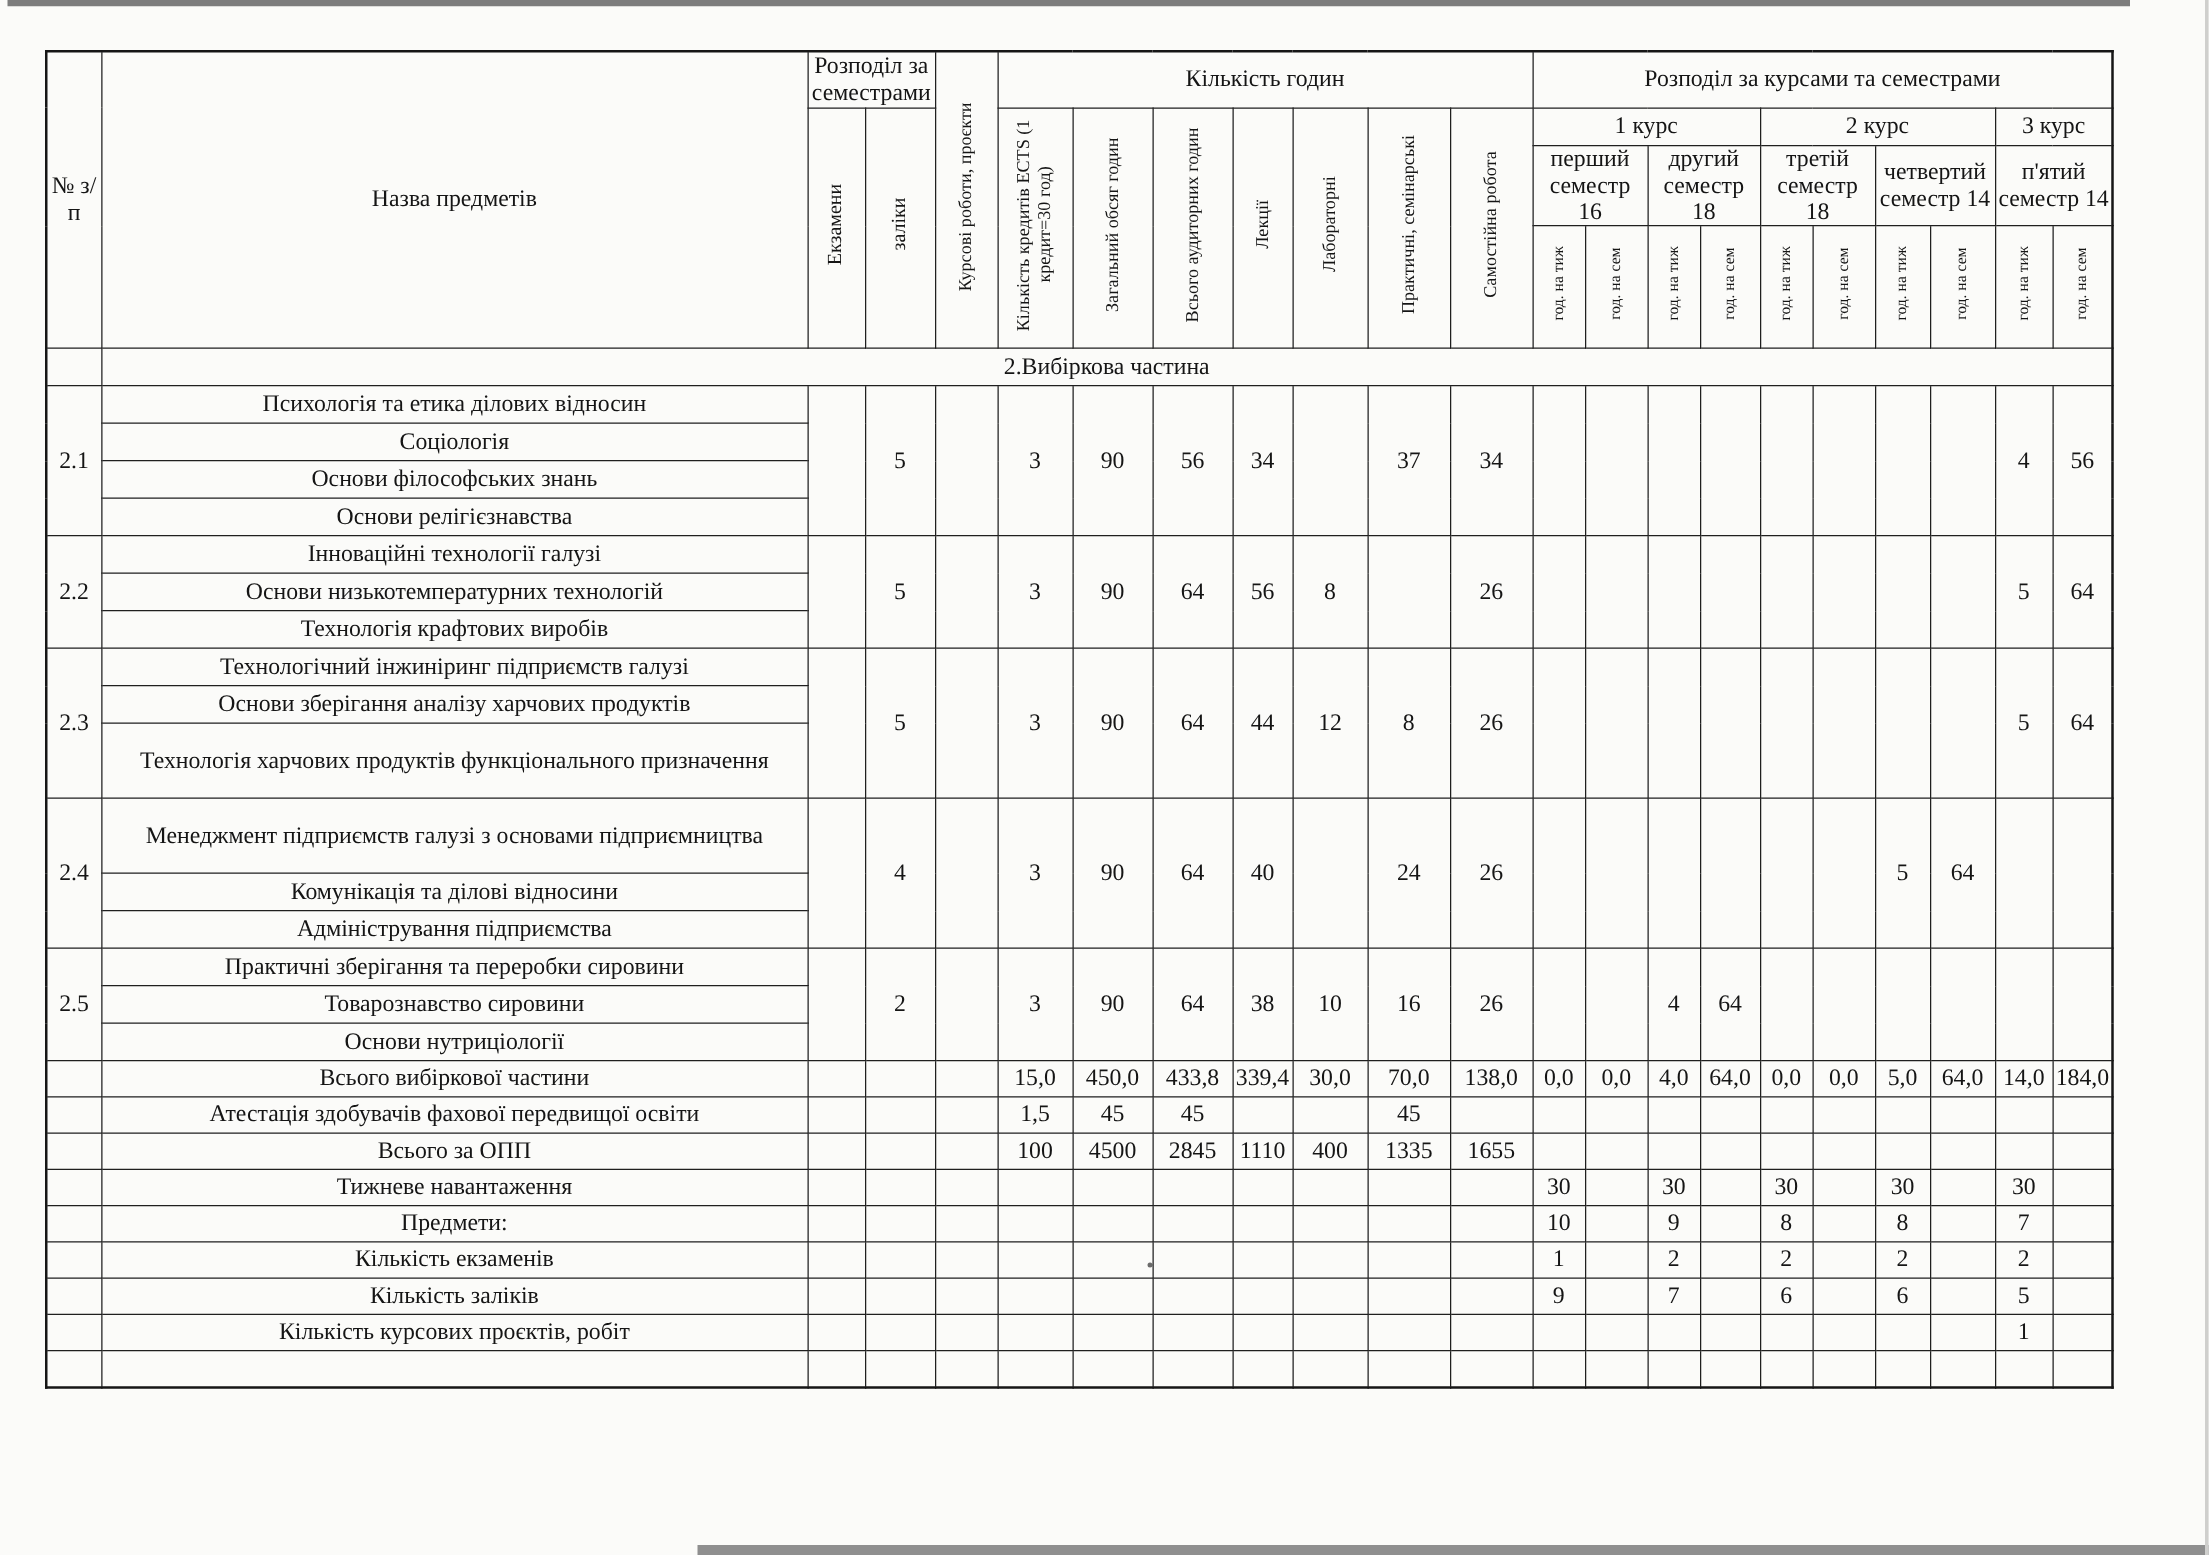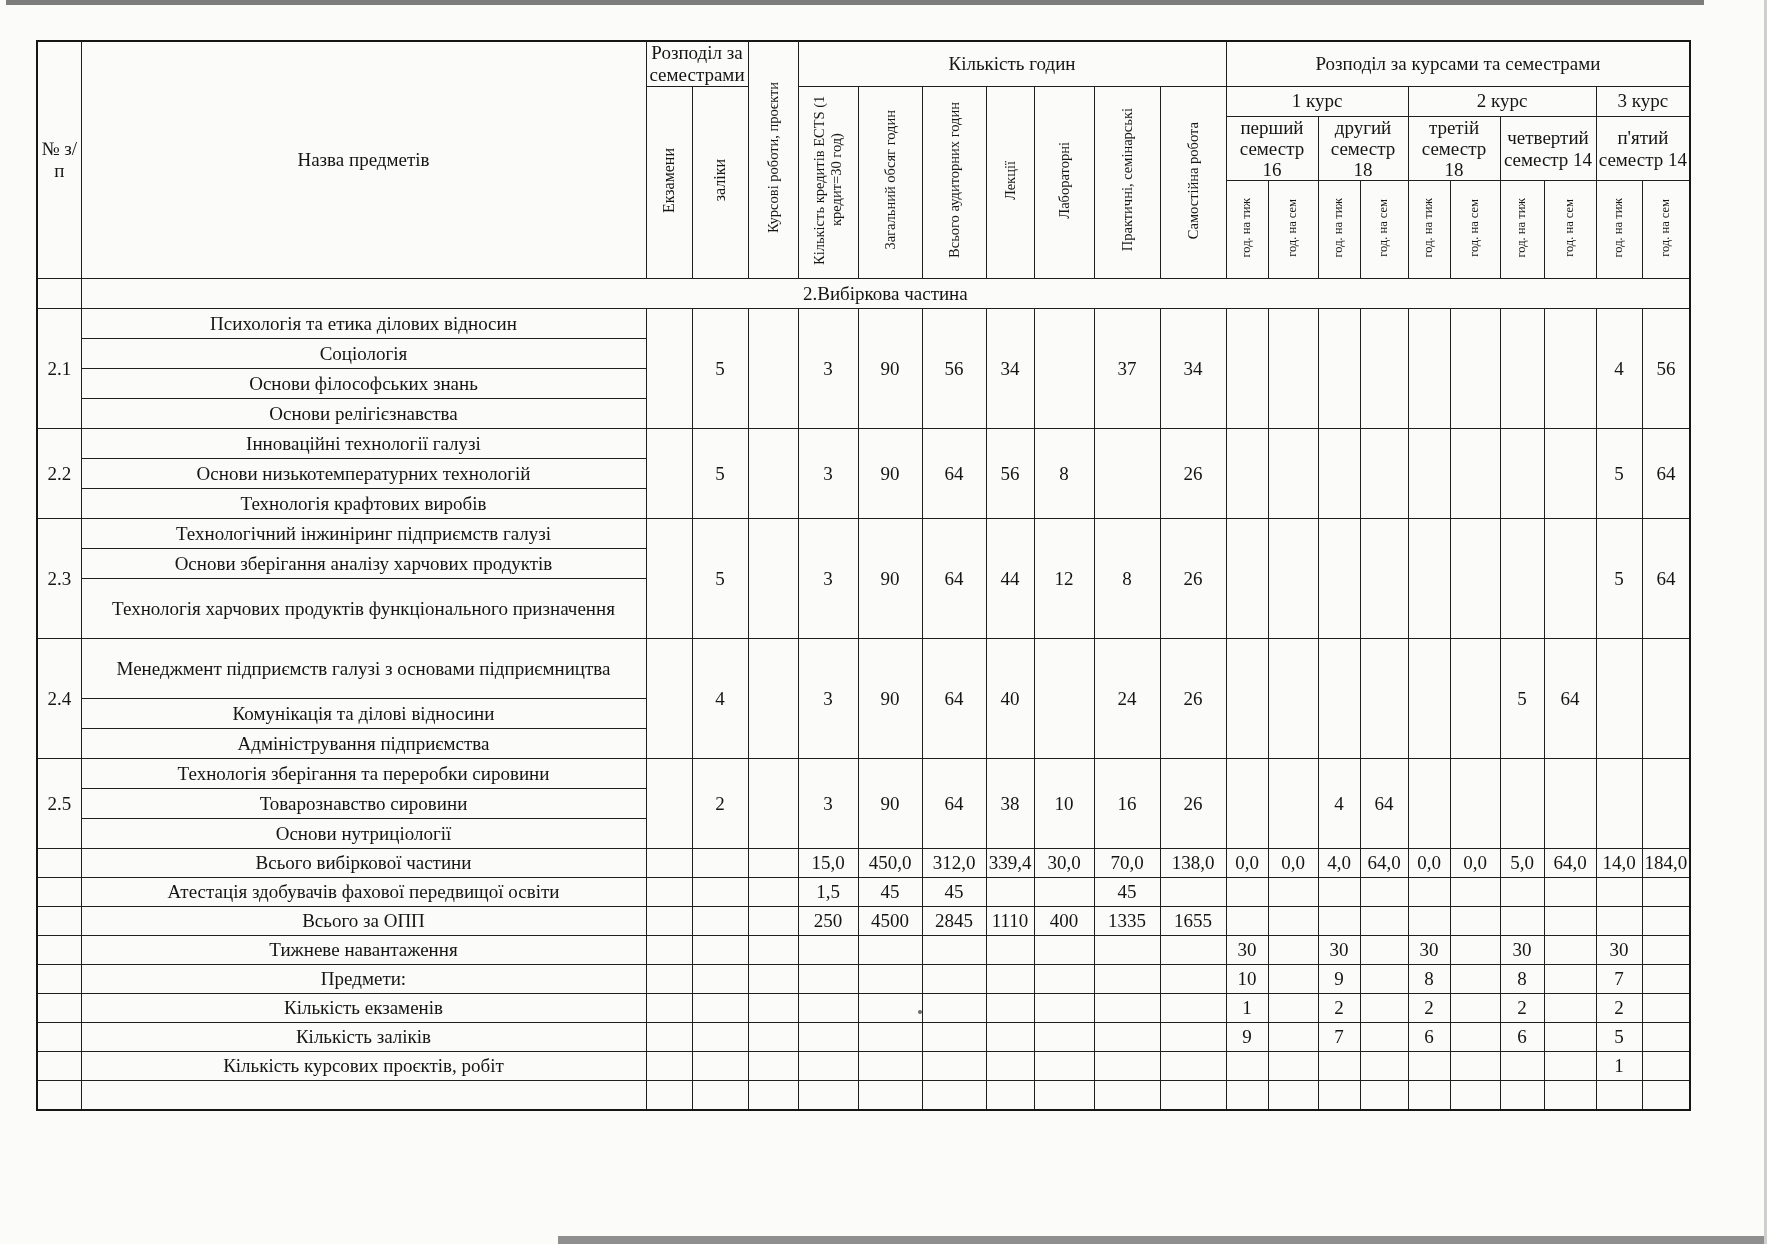--- a/index.html
+++ b/index.html
@@ -281,21 +281,21 @@
 </tr>
 <tr class="hA">
         <td class="subj">Комунікація та ділові відносини</td>
       </tr>
 <tr class="hA">
         <td class="subj">Адміністрування підприємства</td>
       </tr>
 
 <tr class="hA">
   <td rowspan="3">2.5</td>
-  <td class="subj">Технологія зберігання та переробки сировини</td>
+  <td class="subj">Практичні зберігання та переробки сировини</td>
   <td rowspan="3"></td>
   <td rowspan="3">2</td>
   <td rowspan="3"></td>
   <td rowspan="3">3</td>
   <td rowspan="3">90</td>
   <td rowspan="3">64</td>
   <td rowspan="3">38</td>
   <td rowspan="3">10</td>
   <td rowspan="3">16</td>
   <td rowspan="3">26</td>
@@ -318,21 +318,21 @@
       </tr>
 
 <tr class="hC">
   <td></td>
   <td class="lbl b">Всього вибіркової частини</td>
   <td></td>
         <td></td>
         <td></td>
   <td class="tb">15,0</td>
   <td class="tb">450,0</td>
-  <td class="tb">312,0</td>
+  <td class="tb">433,8</td>
   <td class="tb">339,4</td>
   <td class="tb">30,0</td>
   <td class="tb">70,0</td>
   <td class="tb">138,0</td>
   <td class="tb">0,0</td>
   <td class="tb">0,0</td>
   <td class="tb">4,0</td>
   <td class="tb">64,0</td>
   <td class="tb">0,0</td>
   <td class="tb">0,0</td>
@@ -366,21 +366,21 @@
         <td></td>
         <td></td>
 </tr>
 
 <tr class="hC">
   <td></td>
   <td class="lbl b">Всього за ОПП</td>
   <td></td>
         <td></td>
         <td></td>
-  <td class="tm">250</td>
+  <td class="tm">100</td>
   <td class="tm">4500</td>
   <td class="tm">2845</td>
   <td class="tm">1110</td>
   <td class="tm">400</td>
   <td class="tm">1335</td>
   <td class="tm">1655</td>
   <td></td>
         <td></td>
         <td></td>
         <td></td>

